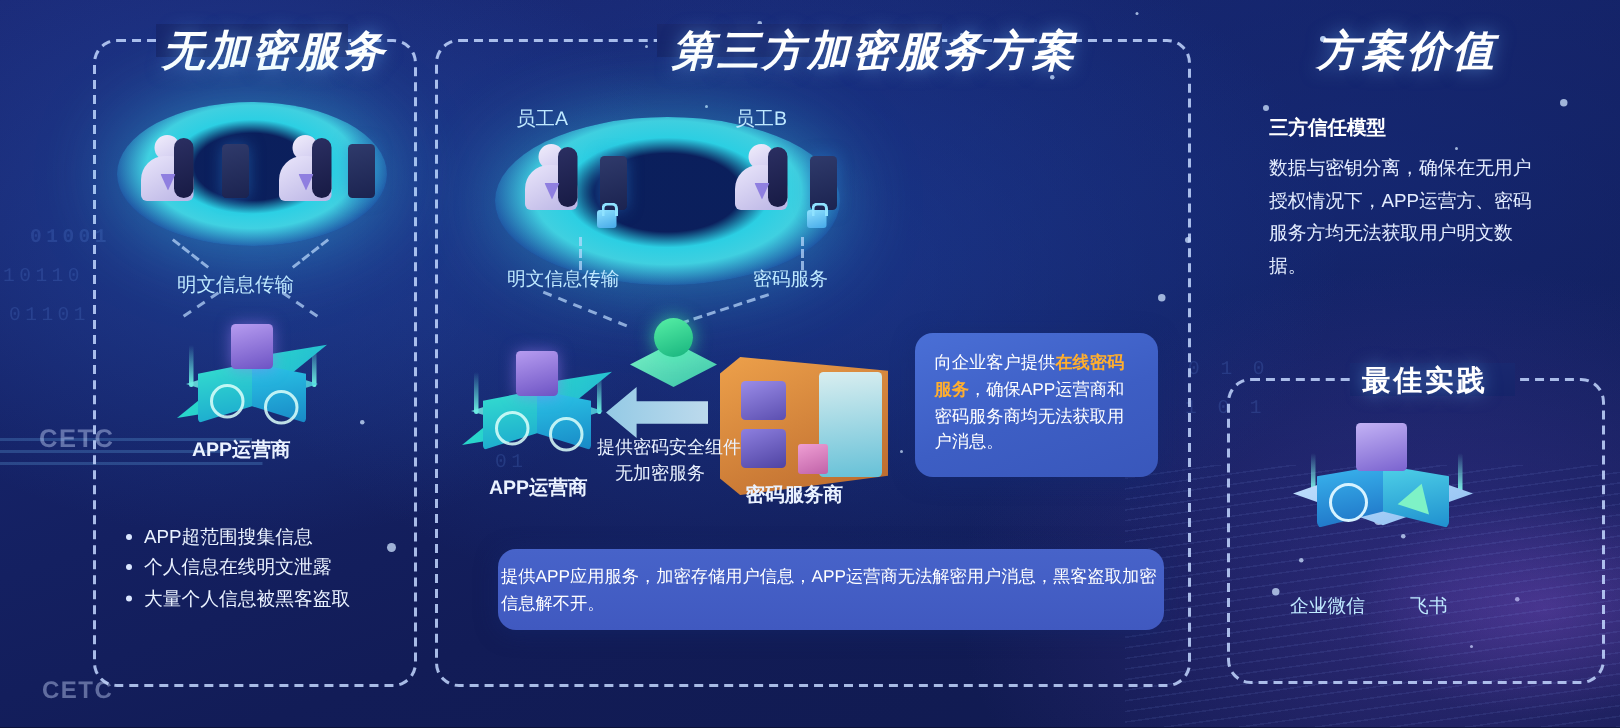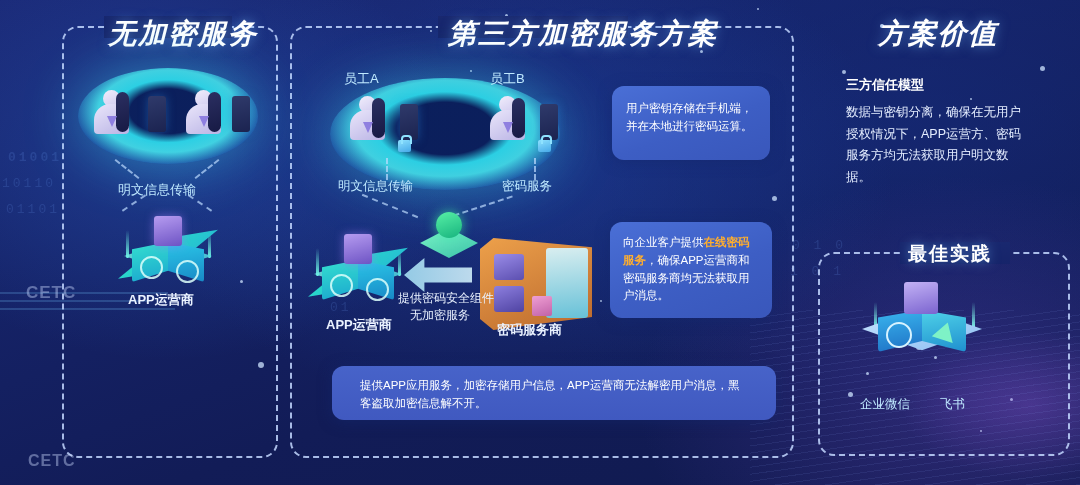--- a/index.html
+++ b/index.html
@@ -185,21 +185,21 @@
     <div class="star" style="left:866px;top:372px;width:3px;height:3px;"></div>
     <div class="star" style="left:848px;top:392px;width:5px;height:5px;"></div>
     <div class="star" style="left:878px;top:404px;width:3px;height:3px;"></div>
     <div class="star" style="left:1010px;top:398px;width:3px;height:3px;"></div>
     <div class="star" style="left:980px;top:430px;width:2px;height:2px;"></div>
     <div class="star" style="left:600px;top:300px;width:2px;height:2px;"></div>
     <div class="star" style="left:470px;top:70px;width:2px;height:2px;"></div>
     <div class="star" style="left:430px;top:30px;width:2px;height:2px;"></div>
   </div>
 
-  <div class="binrow" style="left:8px;top:150px;font-weight:bold;">01001</div>
+  <div class="binrow" style="left:20px;top:150px;font-weight:bold;">01001</div>
   <div class="binrow" style="left:2px;top:176px;">10110</div>
   <div class="binrow" style="left:6px;top:202px;">01101</div>
   <div class="binrow" style="left:792px;top:238px;">0 1 0</div>
   <div class="binrow" style="left:790px;top:264px;">1 0 1</div>
   <div class="binrow" style="left:330px;top:300px;">01</div>
 
   <div class="glowpurple" style="left:900px;top:330px;"></div>
   <div class="citylines"></div>
 
   <div class="stripe" style="left:0;top:292px;width:168px;"></div>
@@ -252,20 +252,25 @@
       <div class="plate2"></div>
     <div class="cubeL"></div>
       <div class="cubeR"></div>
       <div class="chip"></div>
     <div class="badge" style="left:22px;top:44px;"></div>
     <div class="badge" style="left:58px;top:48px;"></div>
   </div>
   <div class="lbl bold" style="left:128px;top:291px;font-size:13px;">APP运营商</div>
 
   <div class="risk" style="left:80px;top:348px;width:180px;">
+    <ul>
+      <li>APP超范围搜集信息</li>
+      <li>个人信息在线明文泄露</li>
+      <li>大量个人信息被黑客盗取</li>
+    </ul>
   </div>
 
   <div class="ring" style="left:330px;top:78px;width:230px;height:112px;"></div>
 
   <div class="lbl cy" style="left:344px;top:70px;font-size:13px;">员工A</div>
   <div class="lbl cy" style="left:490px;top:70px;font-size:13px;">员工B</div>
 
   <div class="person" style="left:350px;top:96px;width:48px;height:52px;">
     <div class="head"></div>
       <div class="body"></div>
@@ -317,29 +322,26 @@
     <div class="plate"></div>
       <div class="plate2"></div>
     <div class="cubeL"></div>
       <div class="cubeR"></div>
       <div class="chip"></div>
     <div class="badge" style="left:22px;top:44px;"></div>
     <div class="badge" style="left:58px;top:48px;"></div>
   </div>
   <div class="lbl bold" style="left:326px;top:316px;font-size:13px;">APP运营商</div>
 
-  <div class="callout" style="left:612px;top:86px;width:158px;height:74px;padding:14px 14px;box-sizing:border-box;">
-    <p style="font-size:11.5px;">用户密钥存储在手机端，并在本地进行密码运算。</p>
-  </div>
 
   <div class="callout" style="left:610px;top:222px;width:162px;height:96px;padding:12px 13px;box-sizing:border-box;">
     <p style="font-size:11.5px;"><span>向企业客户提供</span><span class="hl">在线密码服务</span><span>，确保APP运营商和密码服务商均无法获取用户消息。</span></p>
   </div>
 
-  <div class="callout wide" style="left:332px;top:366px;width:444px;height:54px;padding:11px 28px;box-sizing:border-box;">
+  <div class="callout wide" style="left:332px;top:366px;width:444px;height:54px;padding:11px 2px;box-sizing:border-box;">
     <p style="font-size:11.5px;">提供APP应用服务，加密存储用户信息，APP运营商无法解密用户消息，黑客盗取加密信息解不开。</p>
   </div>
 
   <div class="valblock" style="left:846px;top:76px;width:176px;">
     <h4>三方信任模型</h4>
     <p>数据与密钥分离，确保在无用户授权情况下，APP运营方、密码服务方均无法获取用户明文数据。</p>
   </div>
 
   <div class="bp" style="left:862px;top:280px;width:140px;height:110px;">
     <div class="bbar" style="left:12px;top:22px;"></div>

